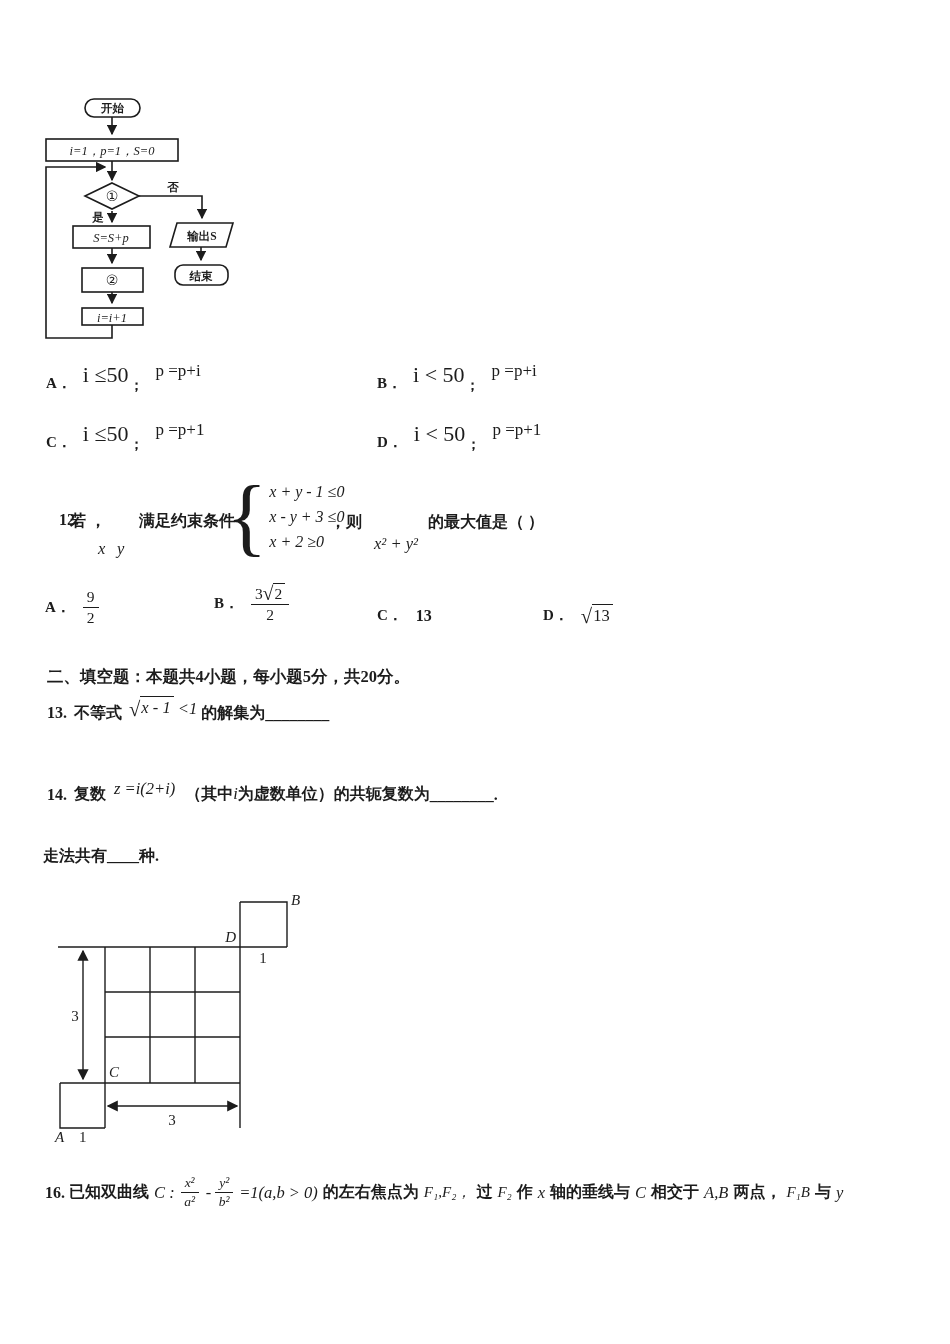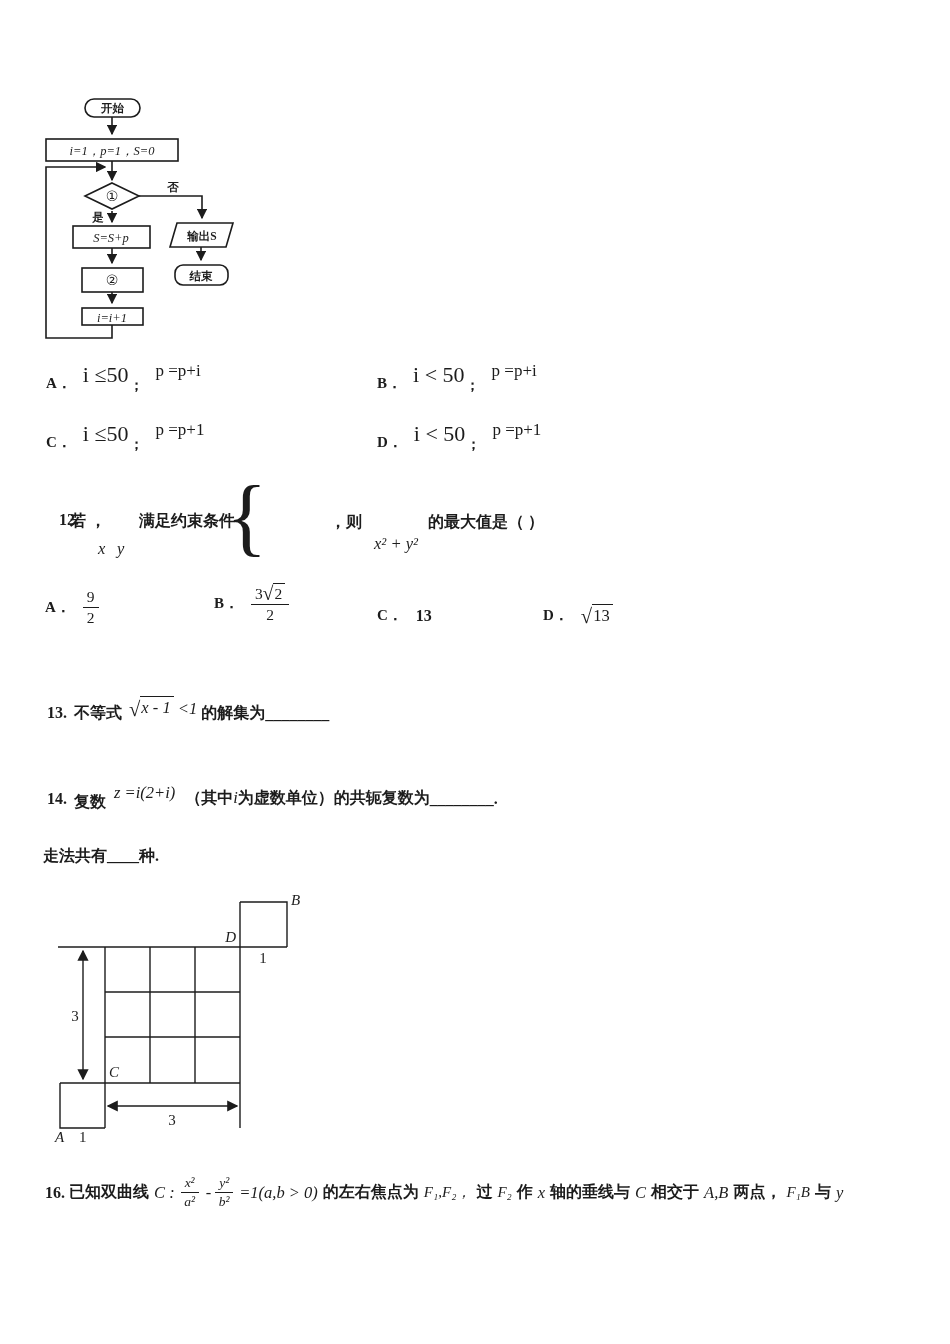--- a/index.html
+++ b/index.html
@@ -115,20 +115,25 @@
   </div>
 
   <span class="abs cn" style="left:59px;top:511px;">12.</span>
   <span class="abs cn" style="left:70px;top:511px;">若</span>
   <span class="abs cn" style="left:90px;top:511px;">，</span>
   <span class="abs mi" style="left:98px;top:539px;">x</span>
   <span class="abs mi" style="left:117px;top:539px;">y</span>
   <span class="abs cn" style="left:139px;top:511px;">满足约束条件</span>
   <div class="brace-group" style="left:226px;top:476px;">
     <span class="brace">{</span>
+    <div class="constraints">
+      <span>x + y - 1 ≤0</span>
+      <span>x - y + 3 ≤0</span>
+      <span>x + 2 ≥0</span>
+    </div>
   </div>
   <span class="abs cn" style="left:330px;top:512px;">，则</span>
   <span class="abs mi" style="left:374px;top:534px;">x² + y²</span>
   <span class="abs cn" style="left:428px;top:512px;">的最大值是（  ）</span>
 
   <div class="opt12" style="left:45px;top:588px;">
     <span class="lbl">A．</span>
     <span class="frac">
       <span class="fnum">9</span>
       <span class="fden">2</span>
@@ -152,38 +157,39 @@
     <span class="cn" style="margin-left:13px;">13</span>
   </div>
   <div class="opt12" style="left:543px;top:604px;">
     <span class="lbl">D．</span>
     <span class="rad m" style="margin-left:12px;">
       <span class="rsign">√</span>
       <span class="rcand">13</span>
     </span>
   </div>
 
+  <span class="abs cn-big" style="left:47px;top:666px;">二、填空题：本题共4小题，每小题5分，共20分。</span>
 
   <div class="fillrow" style="left:47px;top:692px;">
     <span class="cn" style="margin-top:10px;">13.</span>
     <span class="cn" style="margin-top:10px;margin-left:7px;">不等式</span>
     <span class="mi" style="margin-left:7px;margin-top:0;">
       <span class="rad">
         <span class="rsign">√</span>
         <span class="rcand">x - 1</span>
       </span>
       <span>&lt;1</span>
     </span>
     <span class="cn" style="margin-top:11px;margin-left:4px;">的解集为</span>
     <span class="cn" style="margin-top:11px;">________</span>
   </div>
 
   <div class="fillrow" style="left:47px;top:771px;">
     <span class="cn" style="margin-top:13px;">14.</span>
-    <span class="cn" style="margin-top:21px;margin-left:7px;">复数</span>
+    <span class="cn" style="margin-top:13px;margin-left:7px;">复数</span>
     <span class="mi" style="margin-left:8px;margin-top:2px;">z =i(2+i)</span>
     <span class="cn" style="margin-top:13px;margin-left:10px;">（其中</span>
     <span class="mi" style="margin-top:12px;">i</span>
     <span class="cn" style="margin-top:13px;">为虚数单位）的共轭复数为</span>
     <span class="cn" style="margin-top:13px;">________</span>
     <span class="cn" style="margin-top:13px;">.</span>
   </div>
 
   <div class="abs" style="left:43px;top:846px;">
     <span class="cn">走法共有</span><span class="cn">____</span><span class="cn">种.</span>

